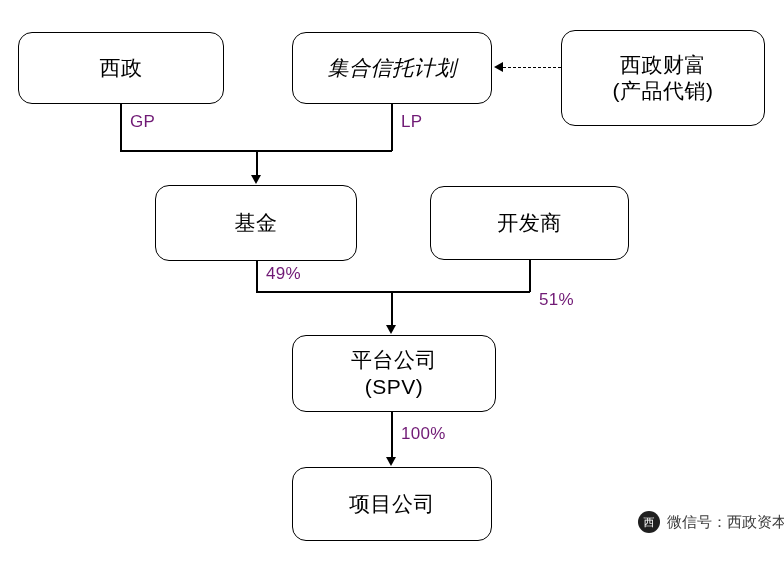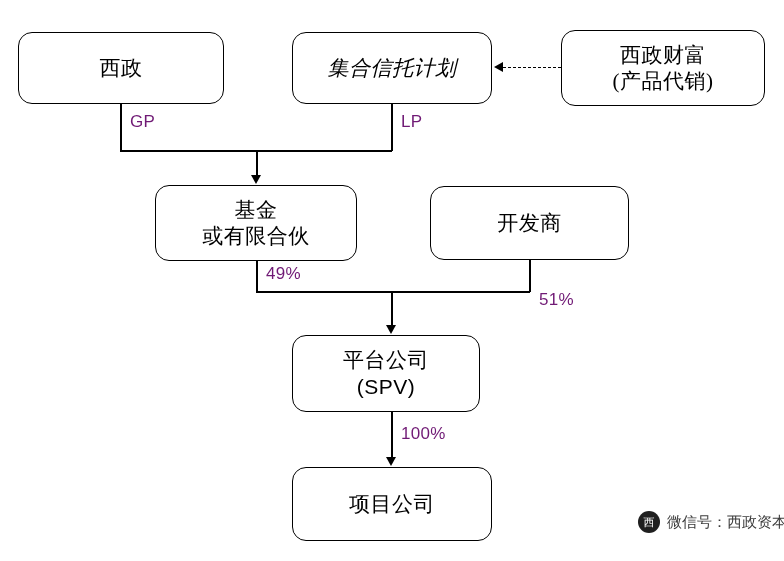--- a/index.html
+++ b/index.html
@@ -100,35 +100,34 @@
 <div id="canvas">
 
   <div class="node" style="left:18px; top:32px; width:206px; height:72px;">
     <span>西政</span>
   </div>
 
   <div class="node" style="left:292px; top:32px; width:200px; height:72px;font-style:italic;">
     <span>集合信托计划</span>
   </div>
 
-  <div class="node" style="left:561px; top:30px; width:204px; height:76px;font-family:Liberation Serif, serif;">
+  <div class="node" style="left:561px; top:30px; width:204px; height:96px;">
     <span>西政财富</span>
     <span class="line2">(产品代销)</span>
   </div>
 
   <div class="node" style="left:155px; top:185px; width:202px; height:76px;">
     <span>基金</span>
-    <span class="line2">或有限合伙</span>
   </div>
 
   <div class="node" style="left:430px; top:186px; width:199px; height:74px;">
     <span>开发商</span>
   </div>
 
-  <div class="node" style="left:292px; top:335px; width:188px; height:77px;">
+  <div class="node" style="left:292px; top:335px; width:204px; height:77px;">
     <span>平台公司</span>
     <span class="line2">(SPV)</span>
   </div>
 
   <div class="node" style="left:292px; top:467px; width:200px; height:74px;">
     <span>项目公司</span>
   </div>
 
   <div class="vline" style="left:120px; top:104px; height:47px;"></div>
 

